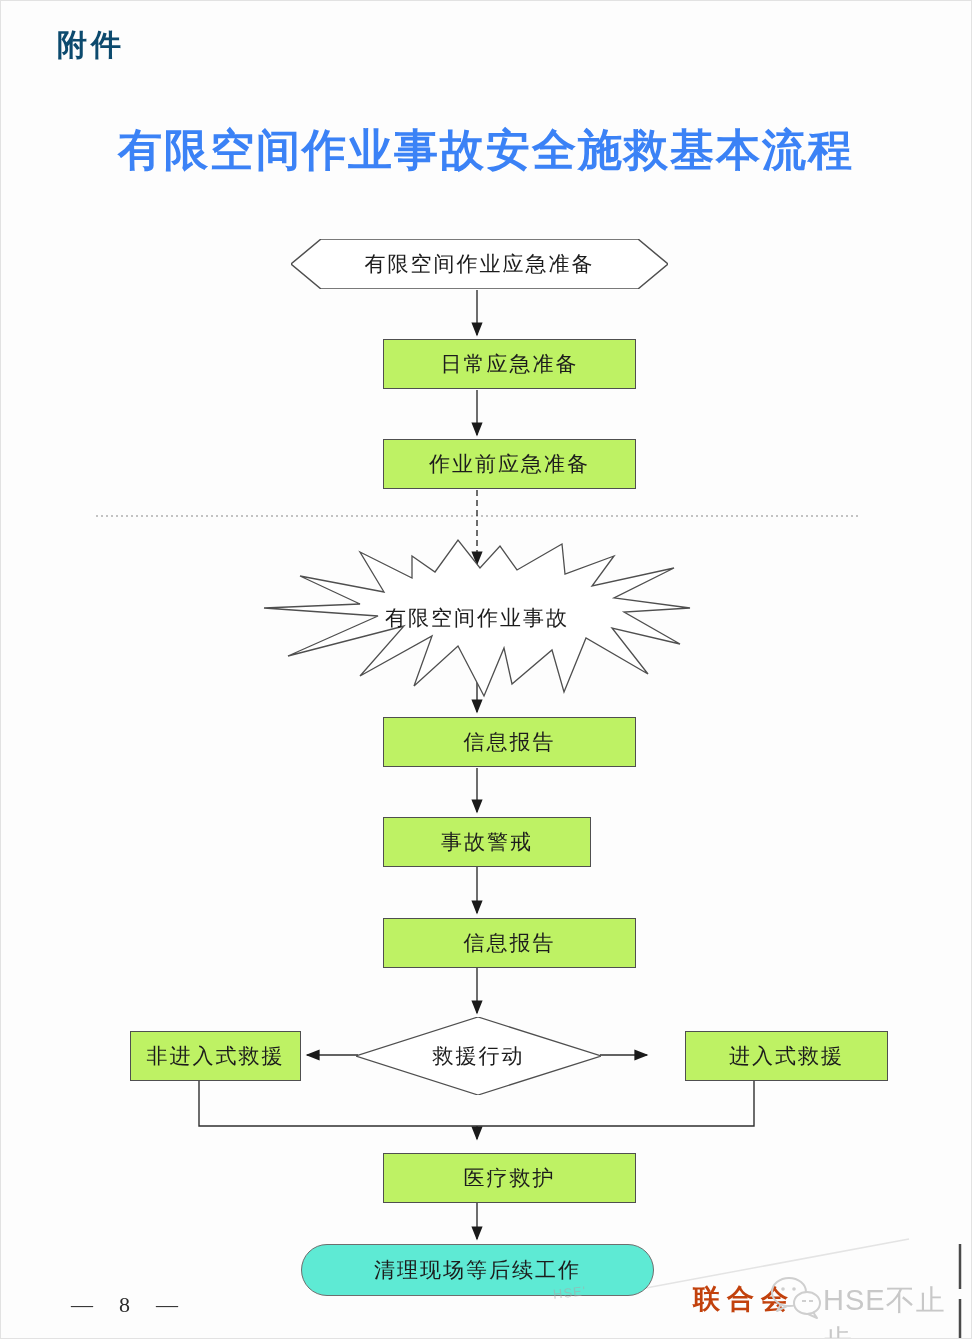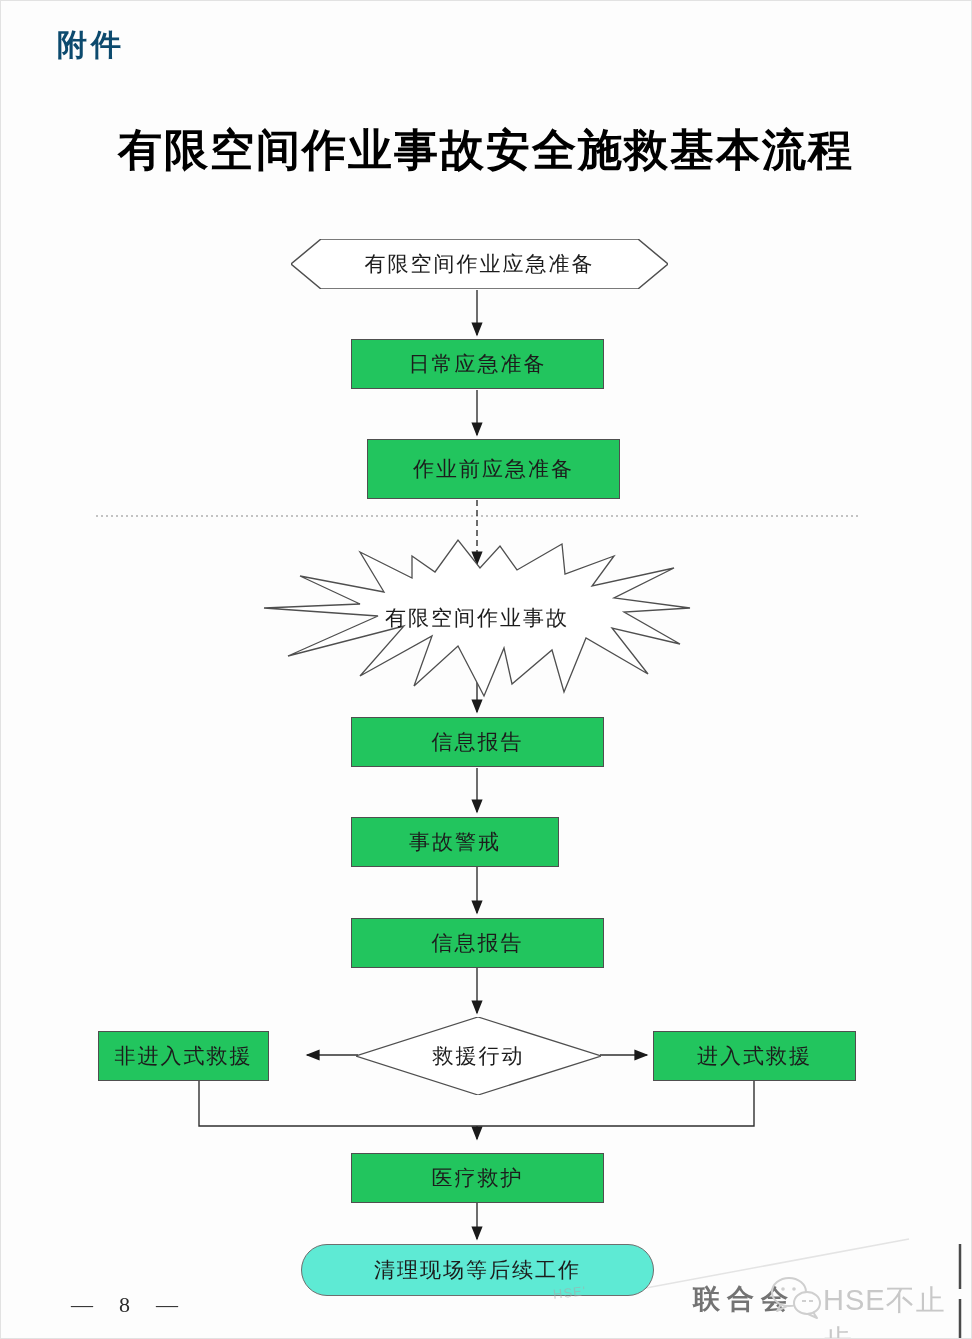--- a/index.html
+++ b/index.html
@@ -14,53 +14,53 @@
     box-sizing:border-box;
   }
   .abs{position:absolute;}
   #attachment-label{
     left:56px;top:24px;
     font-size:30px;font-weight:600;color:#0c4a6e;letter-spacing:4px;
   }
   #doc-title{
     left:0;right:0;top:120px;text-align:center;
     font-family:"Liberation Serif","DejaVu Serif",serif;
-    font-size:44px;font-weight:700;color:#000000;letter-spacing:2px;
+    font-size:44px;font-weight:700;color:#3b82f6;letter-spacing:2px;
   }
   svg.layer{position:absolute;left:0;top:0;z-index:1;}
   .node{
     position:absolute;z-index:2;
     display:flex;align-items:center;justify-content:center;
   }
   .node .shape-svg{position:absolute;left:0;top:0;width:100%;height:100%;}
   .node .label{
     position:relative;z-index:1;
     font-size:21px;font-weight:500;color:#1c1c1c;letter-spacing:2px;
     white-space:nowrap;
   }
-  .rect-node{border:1.5px solid #4f4f4f;background:#22c55e;box-sizing:border-box;}
+  .rect-node{border:1.5px solid #4f4f4f;background:#bef264;box-sizing:border-box;margin-left:32px;}
   .stadium-node{border:1.5px solid #6e6e6e;background:#5eead4;border-radius:27px;box-sizing:border-box;}
   .burst-label{font-size:25px;font-weight:500;letter-spacing:2px;}
   #footer{
     left:70px;top:1291px;
     display:flex;align-items:center;gap:26px;
     font-family:"Liberation Serif","DejaVu Serif",serif;
     font-size:22px;color:#2b2b2b;
   }
   #watermark{
     left:540px;top:1268px;width:420px;height:56px;z-index:3;
   }
   #wm-artifact{
     position:absolute;left:12px;top:16px;
     font-size:13px;color:#a8a8a8;opacity:.55;transform:rotate(-6deg);
     letter-spacing:1px;
   }
   #wm-faint{
     position:absolute;left:152px;top:12px;
-    font-size:27px;color:#737373;letter-spacing:7px;font-weight:600;text-align:center;
+    font-size:27px;color:#c2410c;letter-spacing:7px;font-weight:600;text-align:center;
   }
   #wm-icon{position:absolute;left:228px;top:6px;}
   #wm-brand{
     position:absolute;left:282px;top:12px;
     font-size:29px;color:#c8c8c8;letter-spacing:1px;
   }
 </style>
 </head>
 <body>
 
@@ -102,21 +102,21 @@
     <svg class="shape-svg" viewBox="0 0 377 50">
       <polygon points="0,25 30,0 347,0 377,25 347,50 30,50" fill="#ffffff" stroke="#4f4f4f" stroke-width="1.5"></polygon>
     </svg>
     <span class="label">有限空间作业应急准备</span>
   </div>
 
   <div class="node rect-node" style="left:350px;top:338px;width:253px;height:50px;">
     <span class="label">日常应急准备</span>
   </div>
 
-  <div class="node rect-node" style="left:366px;top:438px;width:253px;height:60px;">
+  <div class="node rect-node" style="left:350px;top:438px;width:253px;height:50px;">
     <span class="label">作业前应急准备</span>
   </div>
 
   <div class="node" style="left:261px;top:537px;width:430px;height:160px;">
     <svg class="shape-svg" viewBox="0 0 430 160">
       <polygon fill="#ffffff" stroke="#4f4f4f" stroke-width="1.3" points="
         150,18 173,34 196,2 218,30 238,8 255,32 300,6 303,36 352,18 330,48
         412,30 352,60 428,70 362,74 418,106 350,90 386,136 324,100 302,154 290,112
         250,146 242,110 222,158 196,108 152,148 170,98 98,138 142,88 26,118 116,78
         2,70 98,66 38,38 122,54 98,14 150,40"></polygon>

